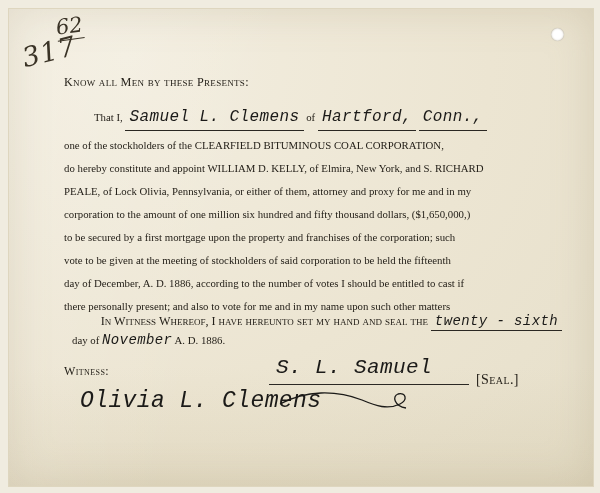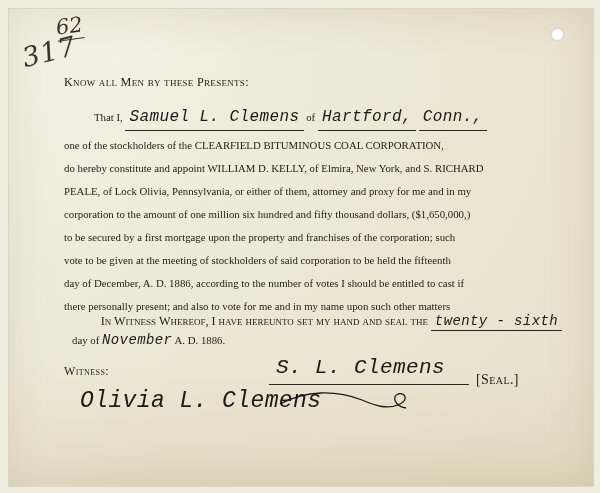--- a/index.html
+++ b/index.html
@@ -229,21 +229,21 @@
       <span class="hand hand-mid">November</span>
       <span>A. D. 1886.</span>
     </div>
   </div>
 
   <div class="witness-block">
     <span class="witness-label">Witness:</span>
 
     <span class="hand sig-witness">Olivia L. Clemens</span>
 
-    <span class="hand sig-main">S. L. Clemens</span>
+    <span class="hand sig-main">S. L. Samuel</span>
     <div class="sig-underline"></div>
 
     <svg class="sig-flourish" viewBox="0 0 200 26">
       <path d="M4 18 C 30 4, 60 4, 86 14 C 100 20, 112 24, 124 18 C 132 14, 130 6, 122 8 C 116 10, 118 20, 130 22" fill="none" stroke="#1b1a18" stroke-width="1.3"></path>
     </svg>
 
     <span class="seal-label">[Seal.]</span>
   </div>
 </div>
 

